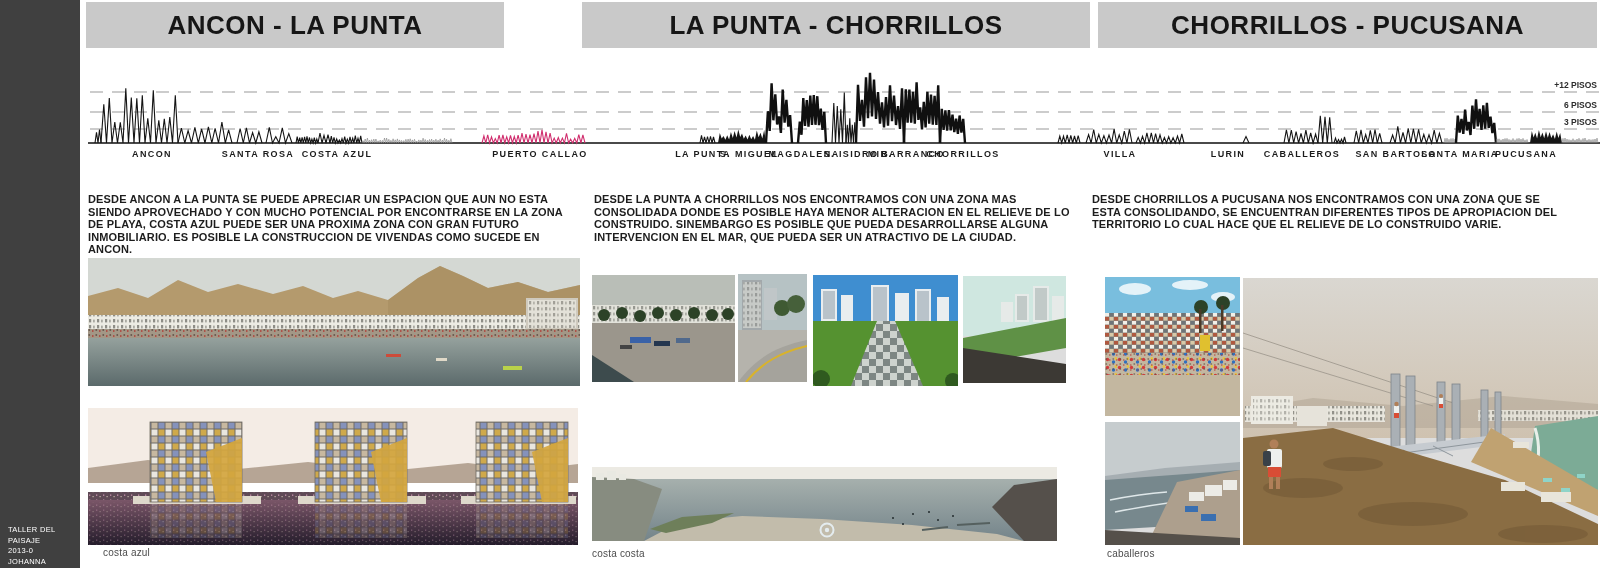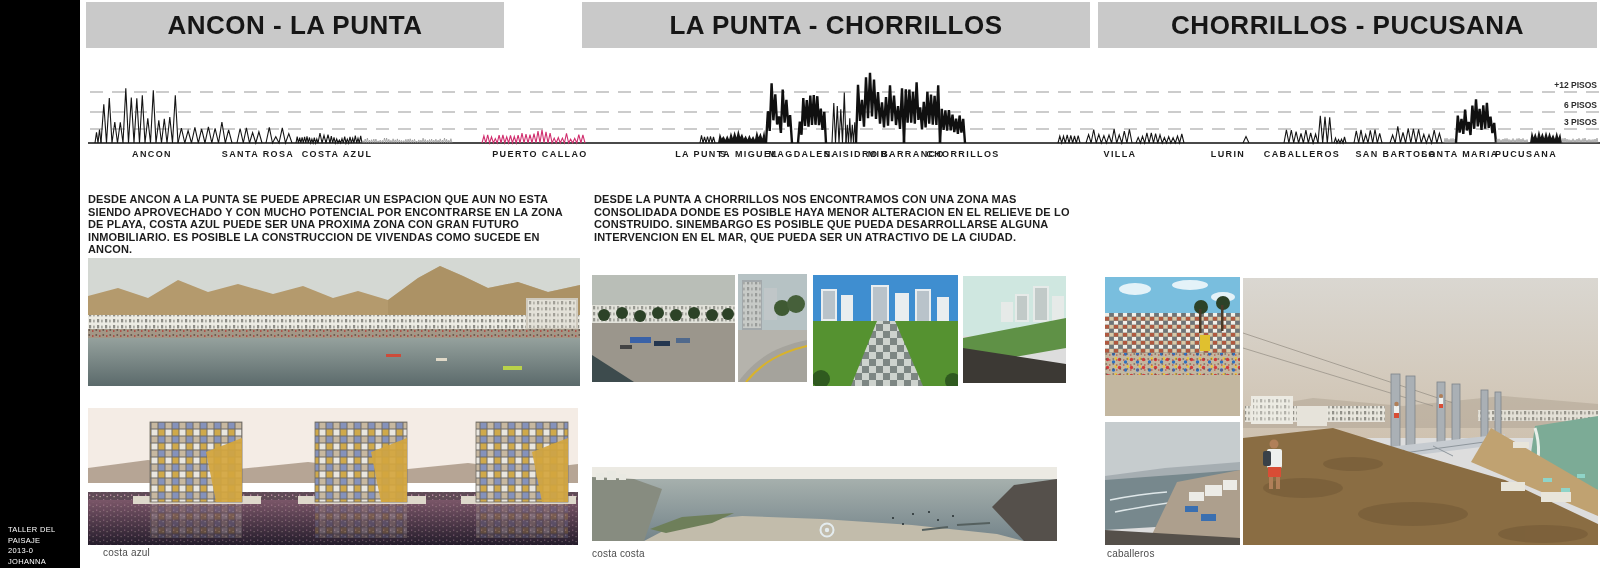--- a/index.html
+++ b/index.html
@@ -90,21 +90,21 @@
     </linearGradient>
     <linearGradient id="grad-graysea" x1="0" y1="0" x2="0" y2="1">
       <stop offset="0" stop-color="#a6b0ad"></stop>
         <stop offset="1" stop-color="#74848a"></stop>
     </linearGradient>
   </defs>
 </svg>
 
 <div class="board">
 
-  <div class="accent-bar" style="background: #000000;">
+  <div class="accent-bar" style="background: #404040;">
     <div class="credits">
       <div>TALLER DEL PAISAJE</div>
       <div>2013-0</div>
       <div>JOHANNA GABRIEL</div>
     </div>
   </div>
 
   <div class="hdr hdr1">
     <span>ANCON - LA PUNTA</span>
   </div>
@@ -172,20 +172,21 @@
       <text x="1120" y="157" text-anchor="middle" font-size="9" font-weight="bold" fill="#1b1b1b" letter-spacing="1.4">VILLA</text>
       <text x="1228" y="157" text-anchor="middle" font-size="9" font-weight="bold" fill="#1b1b1b" letter-spacing="1.4">LURIN</text>
       <text x="1302" y="157" text-anchor="middle" font-size="9" font-weight="bold" fill="#1b1b1b" letter-spacing="1.4">CABALLEROS</text>
       <text x="1396" y="157" text-anchor="middle" font-size="9" font-weight="bold" fill="#1b1b1b" letter-spacing="1.4">SAN BARTOLO</text>
       <text x="1460" y="157" text-anchor="middle" font-size="9" font-weight="bold" fill="#1b1b1b" letter-spacing="1.4">SANTA MARIA</text>
       <text x="1526" y="157" text-anchor="middle" font-size="9" font-weight="bold" fill="#1b1b1b" letter-spacing="1.4">PUCUSANA</text>
     </svg>
 
   <p class="desc d1">DESDE ANCON A LA PUNTA SE PUEDE APRECIAR UN ESPACION QUE AUN NO ESTA SIENDO APROVECHADO Y CON MUCHO POTENCIAL POR ENCONTRARSE EN LA ZONA DE PLAYA, COSTA AZUL PUEDE SER UNA PROXIMA ZONA CON GRAN FUTURO INMOBILIARIO. ES POSIBLE LA CONSTRUCCION DE VIVENDAS COMO SUCEDE EN ANCON.</p>
   <p class="desc d2">DESDE LA PUNTA A CHORRILLOS NOS ENCONTRAMOS CON UNA ZONA MAS CONSOLIDADA DONDE ES POSIBLE HAYA MENOR ALTERACION EN EL RELIEVE DE LO CONSTRUIDO. SINEMBARGO ES POSIBLE QUE PUEDA DESARROLLARSE ALGUNA INTERVENCION EN EL MAR, QUE PUEDA SER UN ATRACTIVO DE LA CIUDAD.</p>
+  <p class="desc d3">DESDE CHORRILLOS A PUCUSANA NOS ENCONTRAMOS CON UNA ZONA QUE SE ESTA CONSOLIDANDO, SE ENCUENTRAN DIFERENTES TIPOS DE APROPIACION DEL TERRITORIO LO CUAL HACE QUE EL RELIEVE DE LO CONSTRUIDO VARIE.</p>
 
   <div class="photo" style="left:88px;top:258px;width:492px;height:128px;">
     <svg width="492" height="128">
       <rect width="492" height="70" fill="#d4d8d3"></rect>
       <polygon points="0,62 0,38 30,30 60,40 90,22 120,34 150,26 185,36 215,28 245,40 270,33 300,42 330,20 352,8 375,18 400,30 430,24 460,34 492,27 492,62" fill="#b49a6d"></polygon>
       <polygon points="300,42 330,20 352,8 375,18 400,30 430,24 460,34 492,27 492,62 300,62" fill="#a58c5f" opacity="0.55"></polygon>
       <rect x="0" y="57" width="492" height="17" fill="url(#pat-windows)"></rect>
       <rect x="438" y="40" width="52" height="32" fill="#cfcabe"></rect>
       <rect x="440" y="42" width="48" height="28" fill="url(#pat-windows)" opacity="0.7"></rect>
       <rect x="0" y="71" width="492" height="9" fill="#a39786"></rect>

